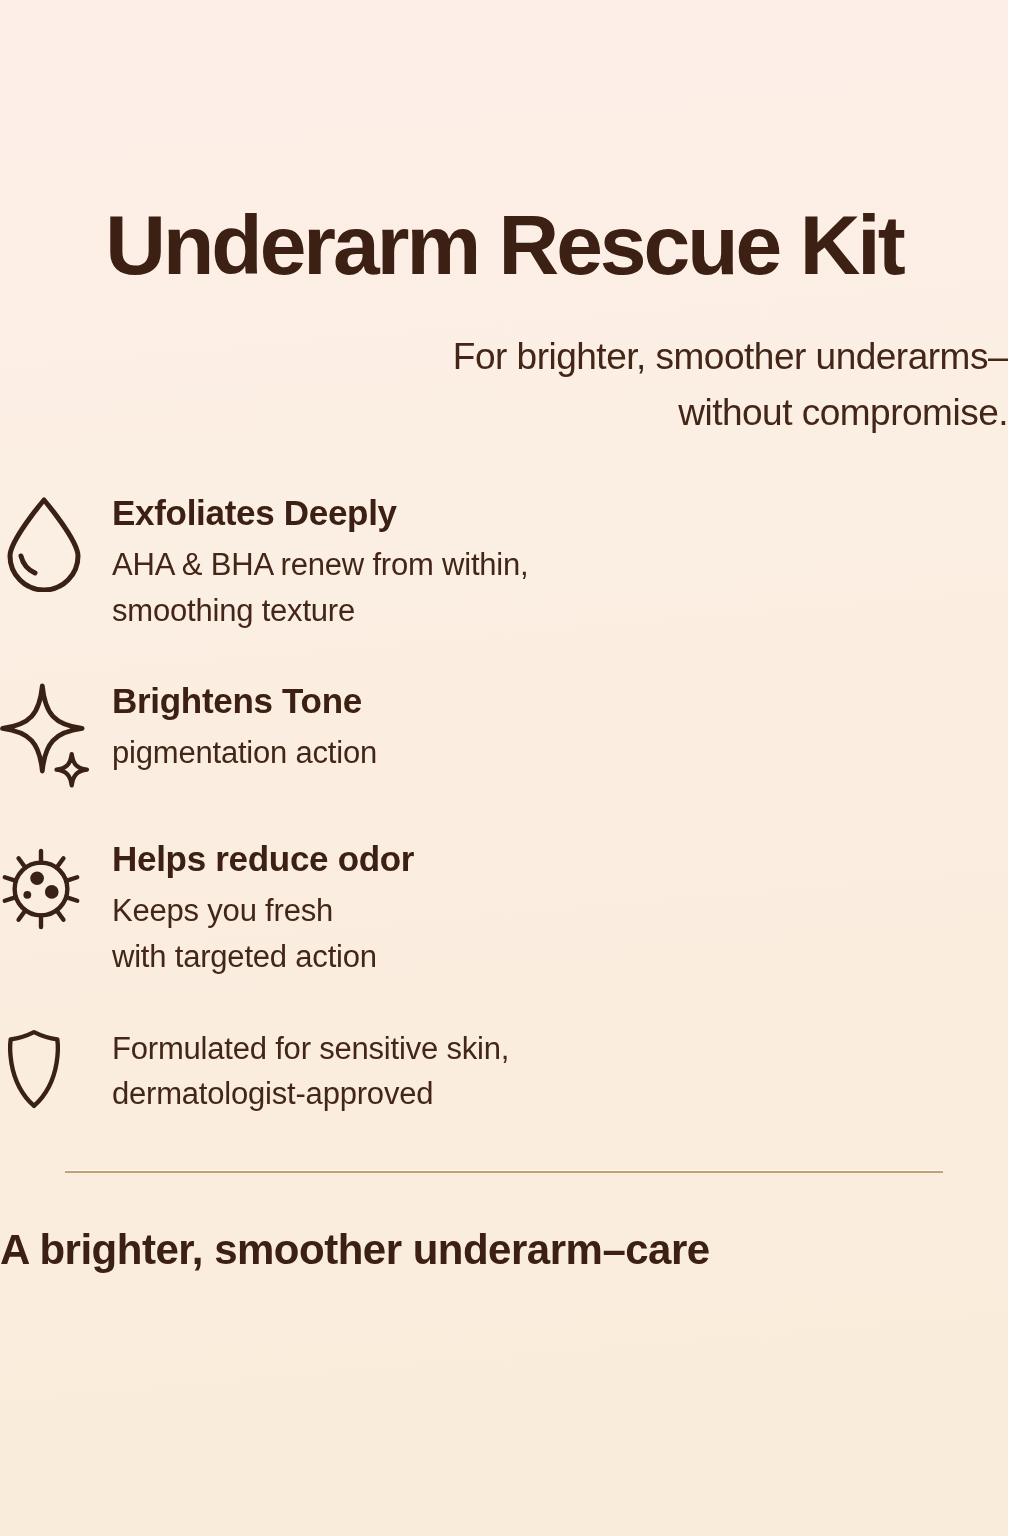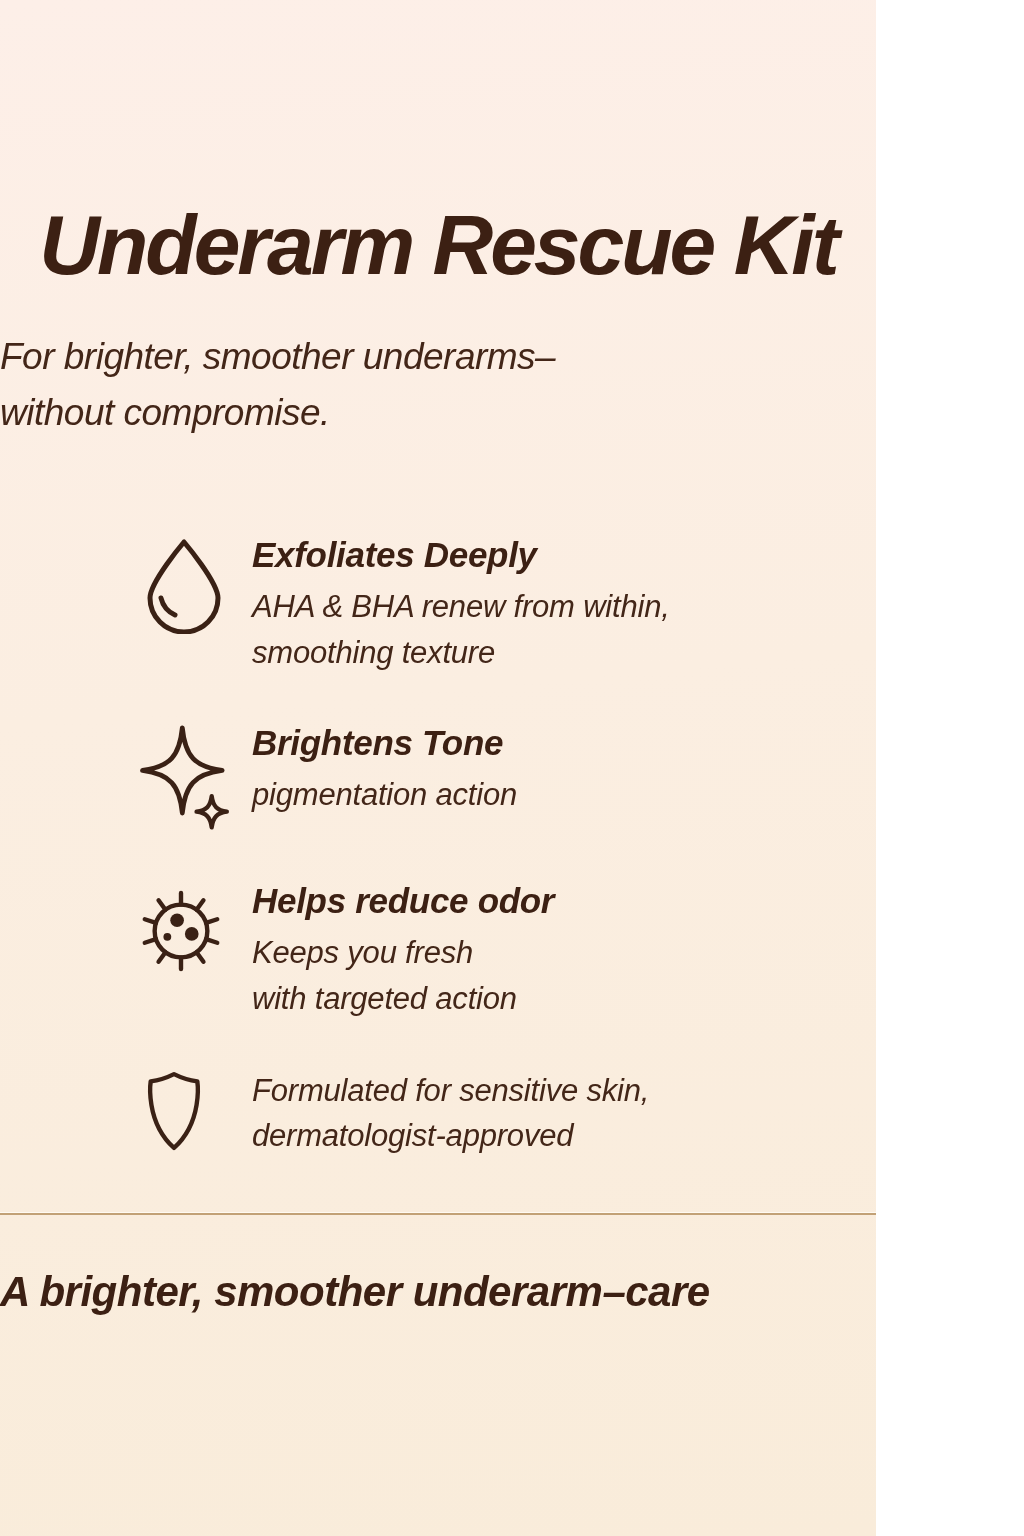--- a/index.html
+++ b/index.html
@@ -1,37 +1,36 @@
 <!DOCTYPE html>
 <html><head>
 <meta charset="utf-8">
 <style>
   html,body { margin:0; padding:0; }
   .poster {
     position:relative;
-    width:876px; height:1536px;
+    width:1008px; height:1536px;
     background:linear-gradient(175deg, #fdefe8 0%, #fbeee1 45%, #f9ecda 100%);
     font-family:"Liberation Sans", sans-serif;
     color:#3f2318;
     overflow:hidden;
-    font-style:italic;
   }
   .title {
     margin:0; padding-top:203px;
     text-align:center;
     font-size:84px; font-weight:700; letter-spacing:-3px; line-height:1;
     color:#3c2013;
   }
   .subtitle {
     margin-top:42px;
-    text-align:left;
+    text-align:right;
     font-size:37px; font-weight:500; line-height:1.5; letter-spacing:-0.5px;
     color:#432618;
   }
-  .features { margin-top:94px; padding-left:140px; }
+  .features { margin-top:52px; }
   .feature { display:flex; margin-bottom:46px; }
   .icon-wrap { width:112px; flex:0 0 112px; padding-top:2px; }
   .feature-heading { margin:0 0 8px; font-size:35px; font-weight:700; letter-spacing:-0.3px; line-height:1.2; color:#3c2013; }
   .feature-body { font-size:31px; font-weight:400; line-height:1.48; letter-spacing:-0.2px; color:#432618; }
   .divider {
     width:878px; margin:54px auto 0;
     border:none; border-top:2px solid #c2a176;
     box-shadow:0 -1px 0 #fffaf2;
     height:0;
   }

